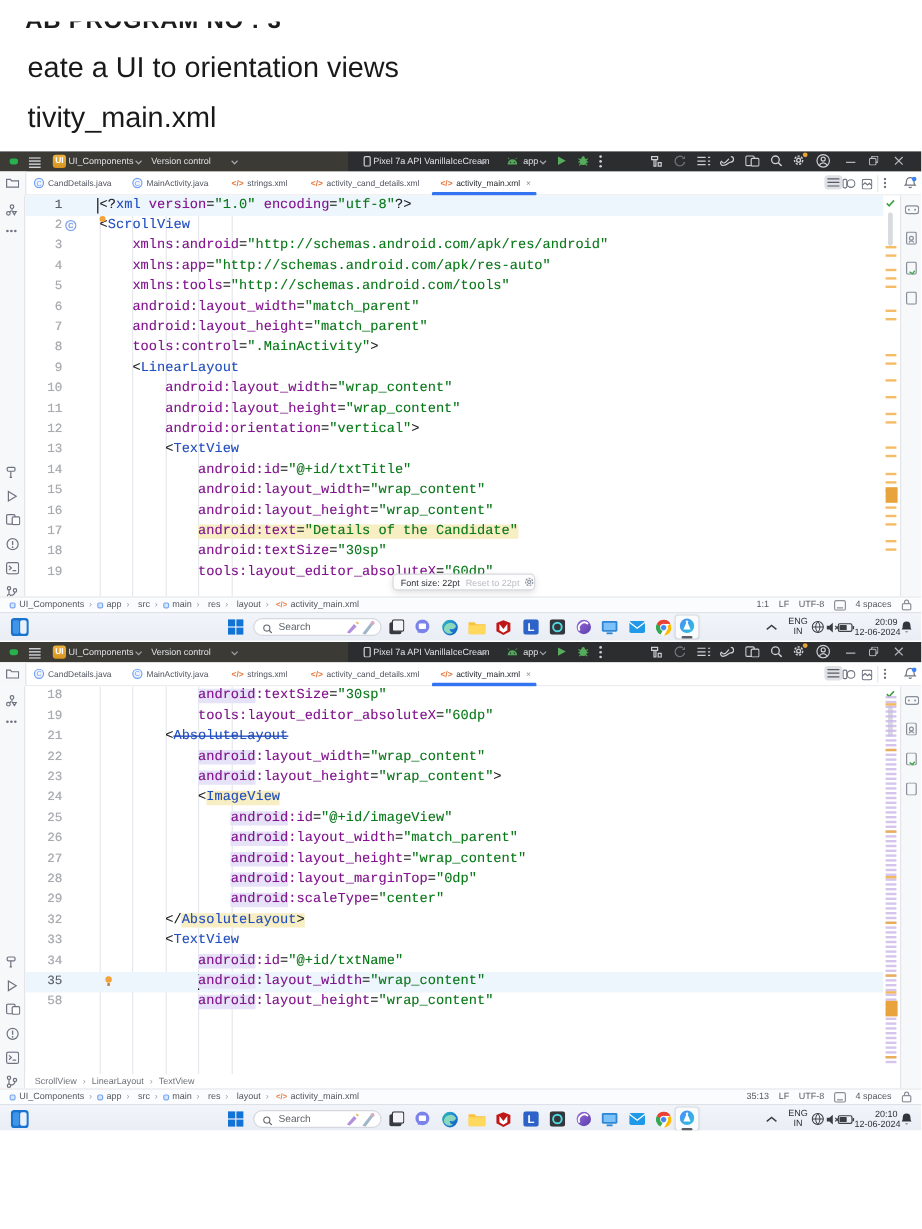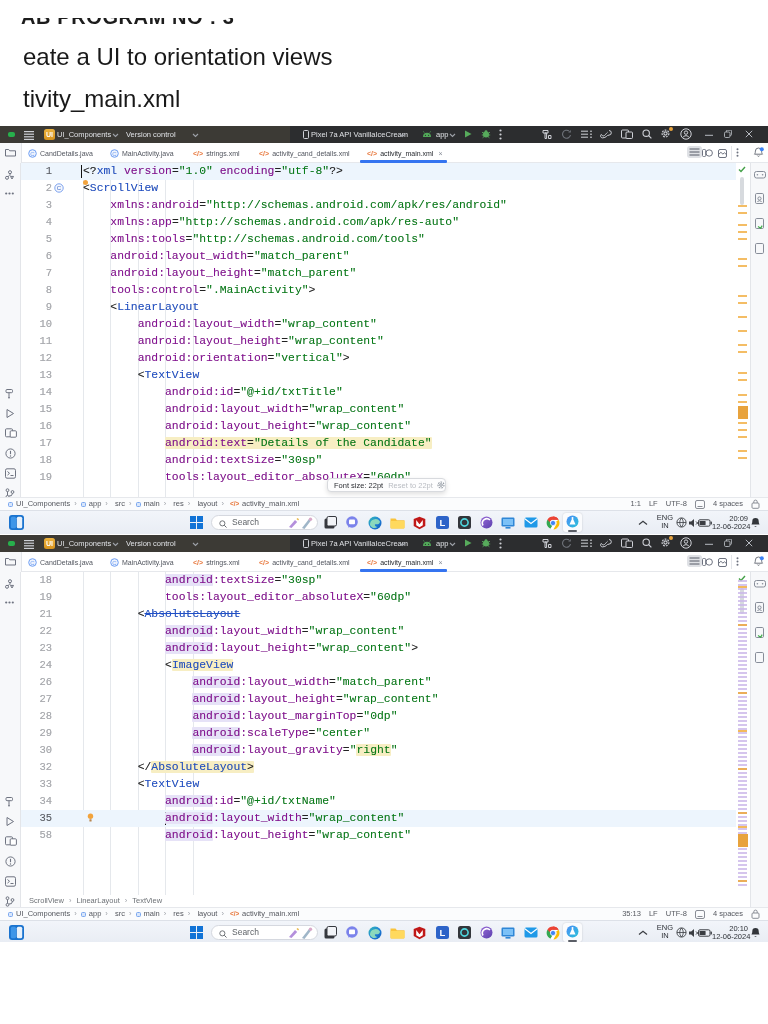--- a/index.html
+++ b/index.html
@@ -697,25 +697,25 @@
         <span class="iguide" style="left:89px"></span>
         <span class="iguide" style="left:117px"></span>
         <span class="iguide" style="left:144px"></span>
         <span class="iguide" style="left:172px"></span>
         <div class="ln"><span class="no">18</span><span class="ctext">            <i class="a"><b class="lv">android</b>:textSize</i><i class="p">=</i><i class="v">"30sp"</i></span></div>
         <div class="ln"><span class="no">19</span><span class="ctext">            <i class="a">tools:layout_editor_absoluteX</i><i class="p">=</i><i class="v">"60dp"</i></span></div>
         <div class="ln"><span class="no">21</span><span class="ctext">        <i class="p">&lt;</i><i class="t strike">AbsoluteLayout</i></span></div>
         <div class="ln"><span class="no">22</span><span class="ctext">            <i class="a"><b class="lv">android</b>:layout_width</i><i class="p">=</i><i class="v">"wrap_content"</i></span></div>
         <div class="ln"><span class="no">23</span><span class="ctext">            <i class="a"><b class="lv">android</b>:layout_height</i><i class="p">=</i><i class="v">"wrap_content"</i><i class="p">&gt;</i></span></div>
         <div class="ln"><span class="no">24</span><span class="ctext">            <i class="p">&lt;</i><i class="t"><b class="tn">ImageView</b></i></span></div>
+        <div class="ln"><span class="no">25</span><span class="ctext">                <i class="a"><b class="lv">android</b>:id</i><i class="p">=</i><i class="v">"@+id/imageView"</i></span></div>
         <div class="ln"><span class="no">26</span><span class="ctext">                <i class="a"><b class="lv">android</b>:layout_width</i><i class="p">=</i><i class="v">"match_parent"</i></span></div>
         <div class="ln"><span class="no">27</span><span class="ctext">                <i class="a"><b class="lv">android</b>:layout_height</i><i class="p">=</i><i class="v">"wrap_content"</i></span></div>
         <div class="ln"><span class="no">28</span><span class="ctext">                <i class="a"><b class="lv">android</b>:layout_marginTop</i><i class="p">=</i><i class="v">"0dp"</i></span></div>
         <div class="ln"><span class="no">29</span><span class="ctext">                <i class="a"><b class="lv">android</b>:scaleType</i><i class="p">=</i><i class="v">"center"</i></span></div>
-        <div class="ln"><span class="no">30</span><span class="ctext">                <i class="a"><b class="lv">android</b>:layout_gravity</i><i class="p">=</i><i class="v">"<b class="tn">right</b>"</i></span></div>
         <div class="ln"><span class="no">32</span><span class="ctext">        <i class="p">&lt;/</i><b class="tn"><i class="t">AbsoluteLayout</i><i class="p">&gt;</i></b></span></div>
         <div class="ln"><span class="no">33</span><span class="ctext">        <i class="p">&lt;</i><i class="t">TextView</i></span></div>
         <div class="ln"><span class="no">34</span><span class="ctext">            <i class="a"><b class="lv">android</b>:id</i><i class="p">=</i><i class="v">"@+id/txtName"</i></span></div>
         <div class="ln cur"><span class="no cu">35</span><span class="caret" style="left:144px"></span><span class="bulb"><svg width="7" height="10" viewBox="0 0 7 10">
               <circle cx="3.5" cy="3.2" r="2.7" fill="#f2a33c"></circle>
               <rect x="2.4" y="6.2" width="2.2" height="2.4" rx="0.5" fill="#b8854f"></rect>
             </svg></span><span class="ctext">            <i class="a"><b class="lv">android</b>:layout_width</i><i class="p">=</i><i class="v">"wrap_content"</i></span></div>
         <div class="ln"><span class="no">58</span><span class="ctext">            <i class="a"><b class="lv">android</b>:layout_height</i><i class="p">=</i><i class="v">"wrap_content"</i></span></div>
       </div>
 <div class="stripe" style="height:323px">

